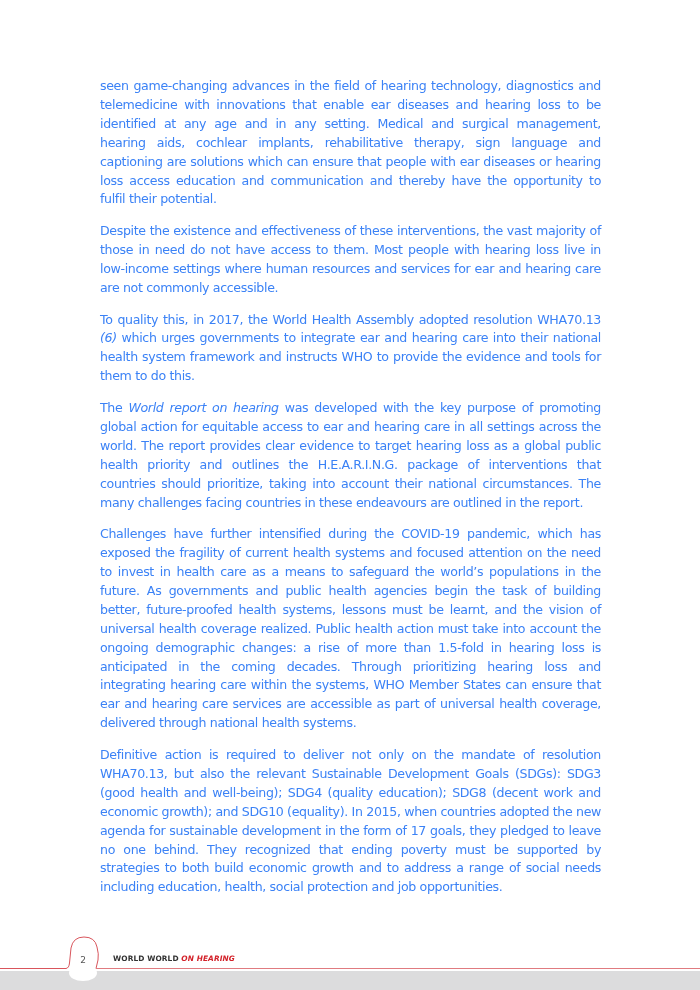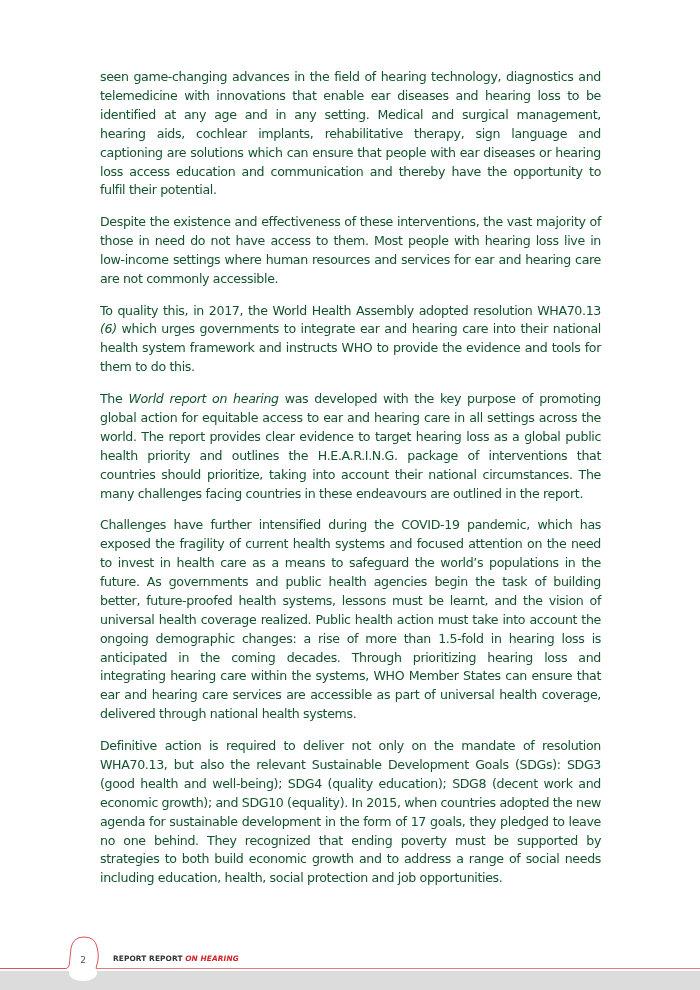--- a/index.html
+++ b/index.html
@@ -1,20 +1,20 @@
 <!DOCTYPE html>
 <html><head>
 <meta charset="utf-8">
 <style>
   html, body { margin:0; padding:0; }
   body { width:700px; height:990px; background:#ffffff; position:relative; overflow:hidden; }
   .page-body {
-    position:absolute; left:100px; top:68px; width:501px;
+    position:absolute; left:100px; top:77px; width:501px;
     font-family:"DejaVu Sans", sans-serif;
-    font-size:12.6px; line-height:18.9px; color:#14532d;
+    font-size:12.6px; line-height:18.9px; color:#3b82f6;
     letter-spacing:-0.35px; word-spacing:0px;
   }
   .page-body p { margin:0 0 12.8px 0; text-align:justify; text-align-last:left; }
   .page-body em { font-style:italic; }
   .footer { position:absolute; left:0; top:930px; width:700px; height:60px; }
   .footer-band { position:absolute; left:0; top:41px; width:700px; height:19px; background:#dcdcdd; }
   .footer svg { position:absolute; left:0; top:0; }
   .page-number {
     position:absolute; left:78px; top:25px; width:10px; text-align:center;
     font-family:"DejaVu Sans", sans-serif; font-size:9px; color:#555;
@@ -44,14 +44,14 @@
 
     <ellipse cx="83" cy="43" rx="14" ry="8" fill="#ffffff"></ellipse>
 
     <line x1="0" y1="38.5" x2="66" y2="38.5" stroke="#d9555c" stroke-width="1"></line>
 
     <path d="M66 38.5 Q69 38 69.5 33 L71 18 Q73 7 84 7 Q95 7 97 17 Q99 24 98 30 L96 38.5" fill="#ffffff" stroke="#d9555c" stroke-width="1"></path>
 
     <line x1="96" y1="38.5" x2="700" y2="38.5" stroke="#e07b80" stroke-width="1.2"></line>
   </svg>
   <div class="page-number">2</div>
-  <div class="running-title"><span>REPORT REPORT </span><span class="accent">ON HEARING</span></div>
+  <div class="running-title"><span>WORLD WORLD </span><span class="accent">ON HEARING</span></div>
 </div>
 
 </body></html>

